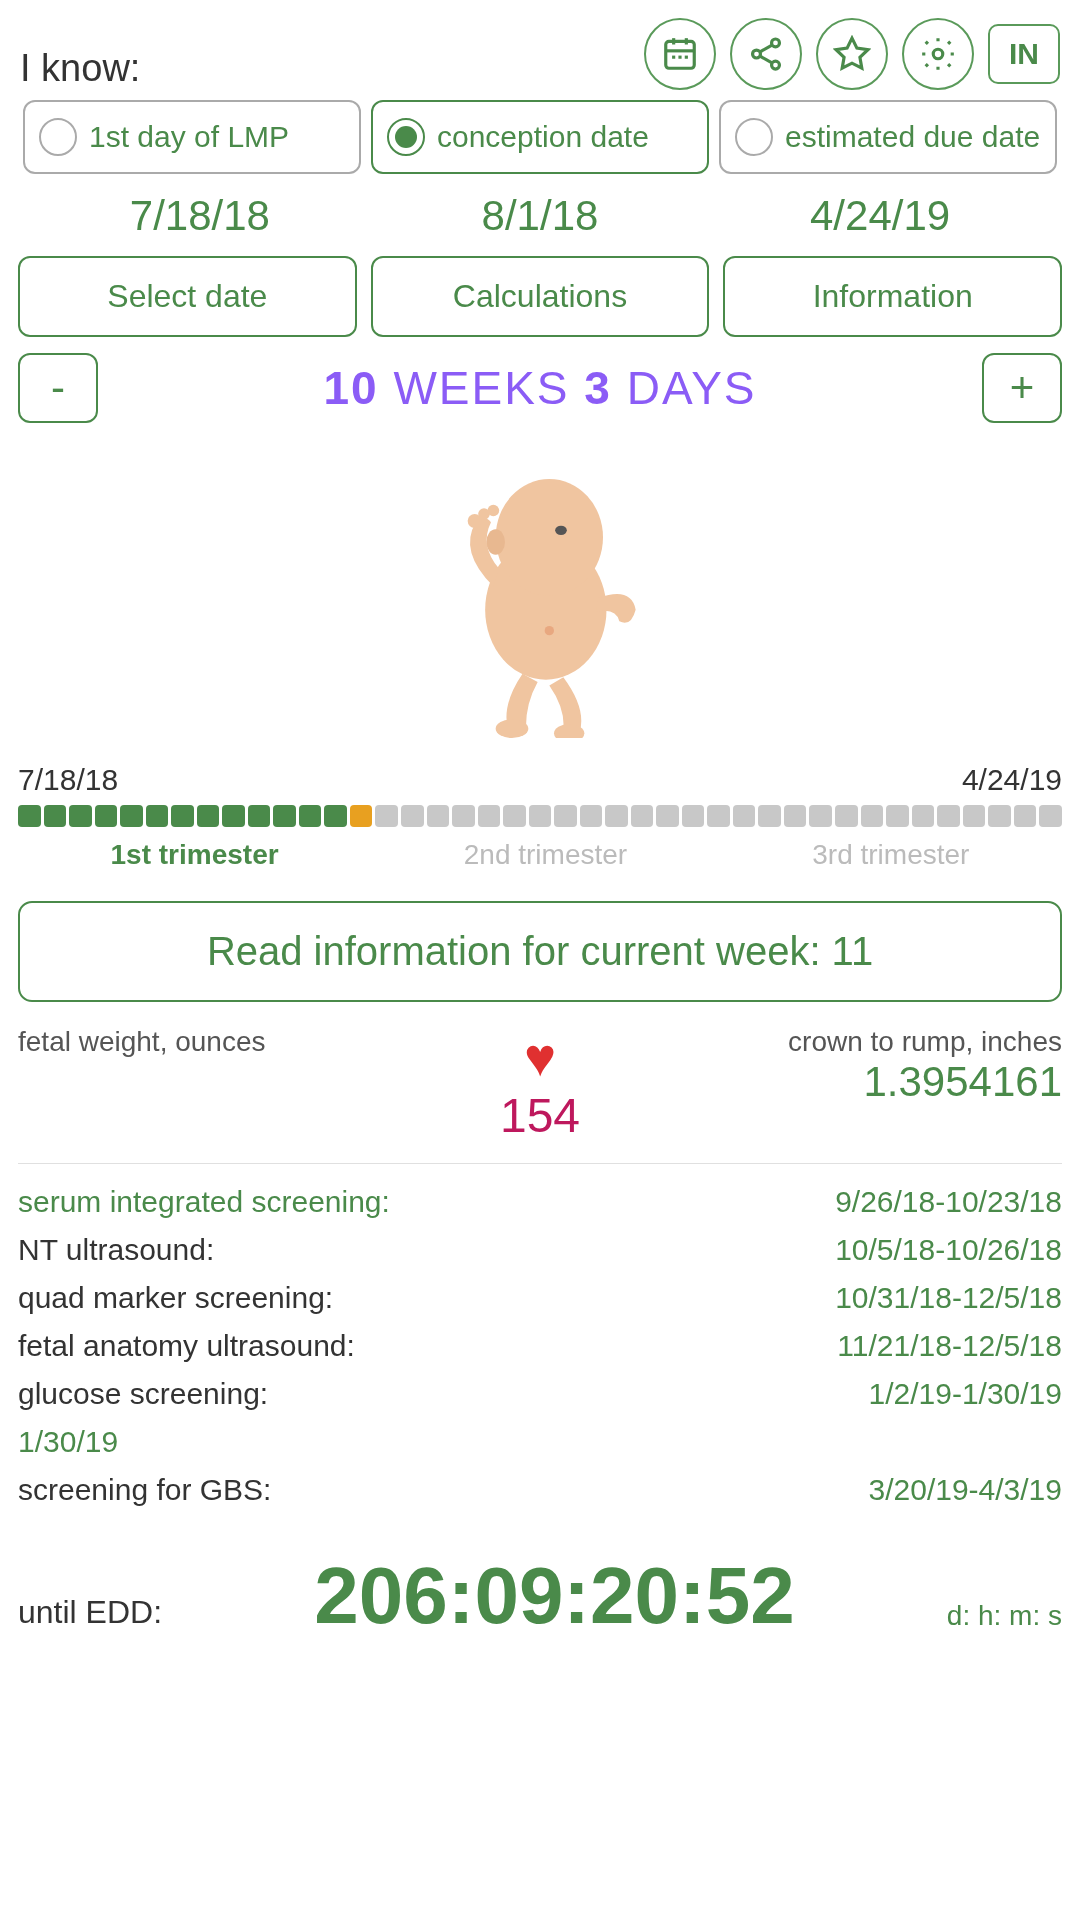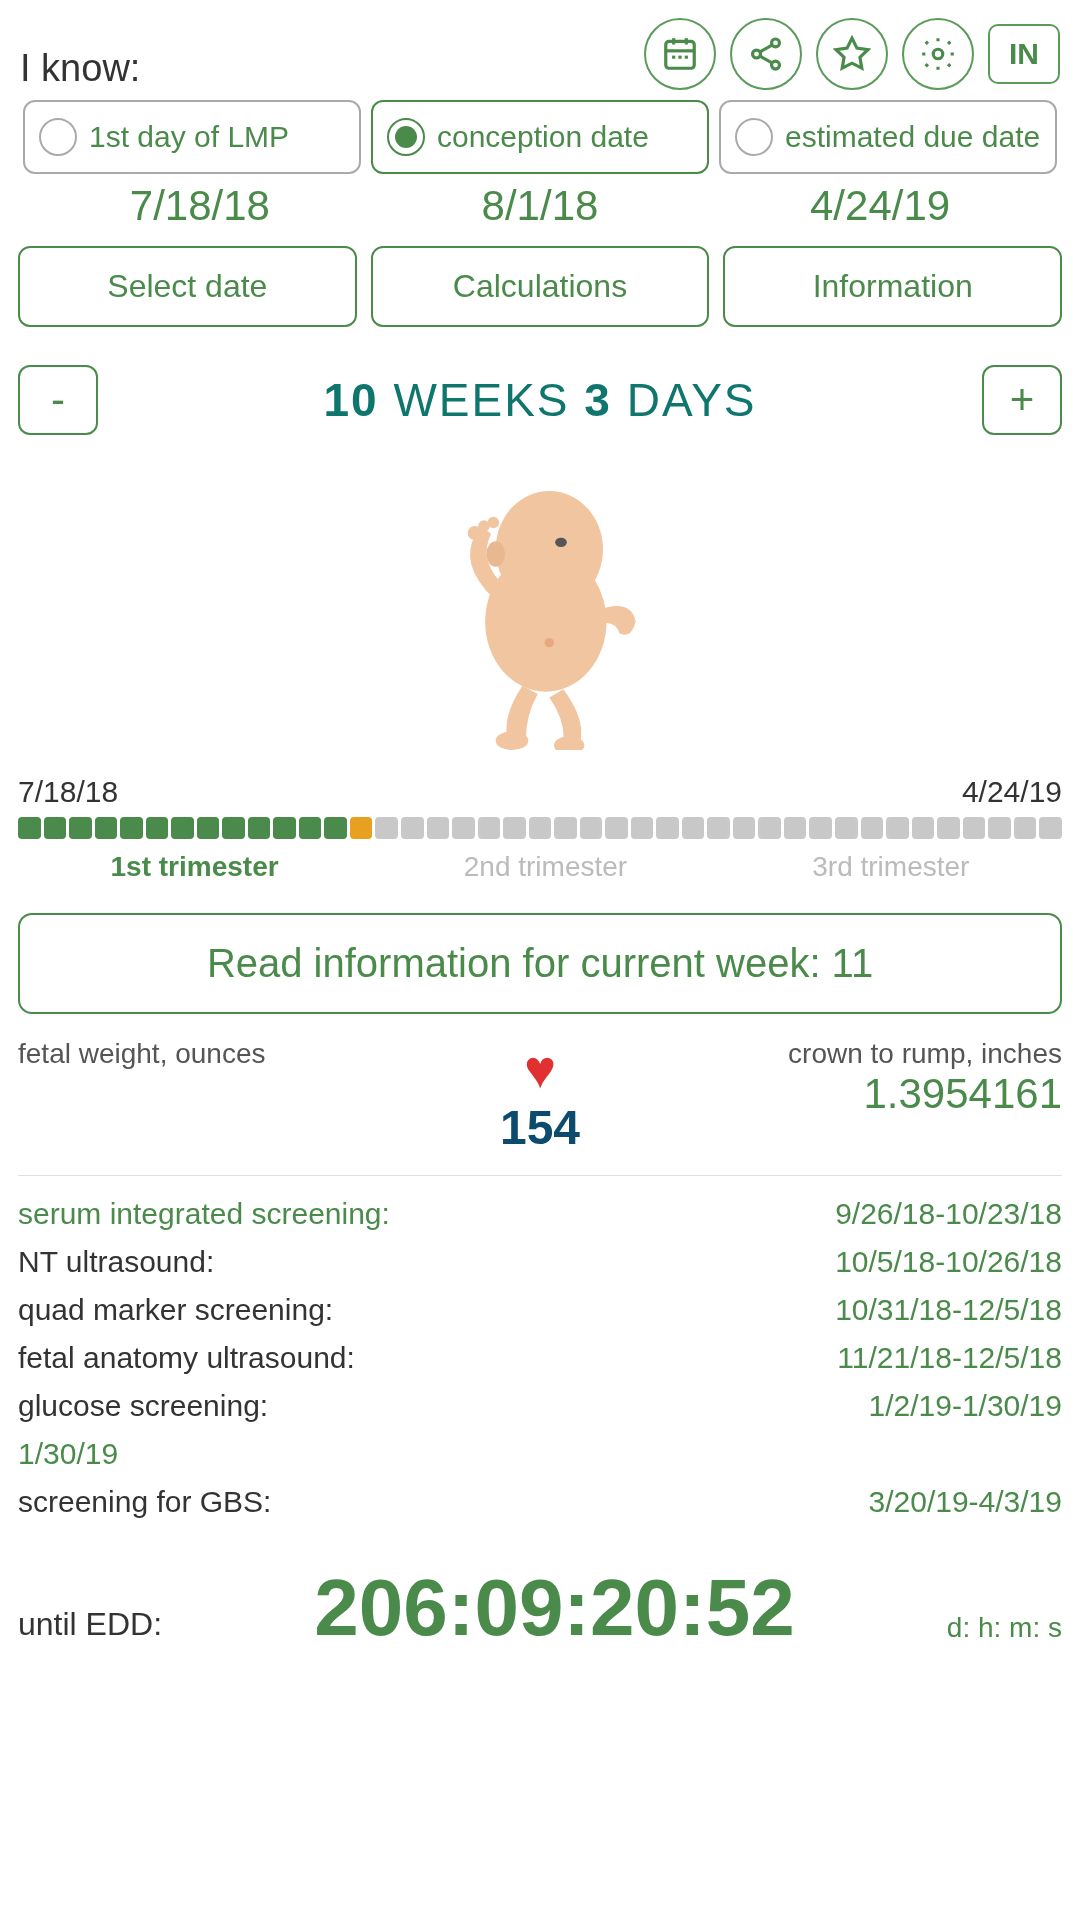--- a/index.html
+++ b/index.html
@@ -56,20 +56,21 @@
       justify-content: center;
       cursor: pointer;
       font-size: 30px;
       font-weight: bold;
       color: #4a8a4a;
     }
     .radio-section {
       display: flex;
       gap: 0;
       padding: 0 18px;
+      margin-bottom: 10px;
     }
     .radio-option {
       flex: 1;
       border: 2px solid #aaa;
       border-radius: 12px;
       padding: 16px 14px;
       display: flex;
       align-items: center;
       gap: 12px;
       cursor: pointer;
@@ -109,21 +110,21 @@
     }
     .date-value {
       font-size: 42px;
       color: #4a8a4a;
       text-align: center;
     }
     .action-buttons {
       display: flex;
       gap: 14px;
       padding: 0 18px;
-      margin-bottom: 34px;
+      margin-bottom: 12px;
     }
     .action-btn {
       flex: 1;
       border: 2px solid #4a8a4a;
       border-radius: 12px;
       padding: 20px 10px;
       text-align: center;
       font-size: 32px;
       color: #4a8a4a;
       cursor: pointer;
@@ -145,21 +146,21 @@
       justify-content: center;
       font-size: 42px;
       color: #4a8a4a;
       cursor: pointer;
       background: #fff;
     }
     .weeks-label {
       flex: 1;
       text-align: center;
       font-size: 46px;
-      color: #0f766e;
+      color: #8b5cf6;
       letter-spacing: 2px;
     }
     .weeks-label .weeks-num {
       font-weight: bold;
     }
     .weeks-label .days-num {
       font-weight: bold;
     }
     .fetus-image {
       display: flex;
@@ -223,23 +224,22 @@
       font-size: 28px;
       color: #555;
     }
     .heart-icon {
       font-size: 54px;
       color: #e03030;
       text-align: center;
     }
     .heart-number {
       font-size: 48px;
-      color: #0c4a6e;
-      text-align: center;
-      font-weight: bold;
+      color: #be185d;
+      text-align: center;
     }
     .stats-value {
       font-size: 42px;
       color: #4a8a4a;
     }
     .stats-center {
       display: flex;
       flex-direction: column;
       align-items: center;
       flex: 0 0 200px;

